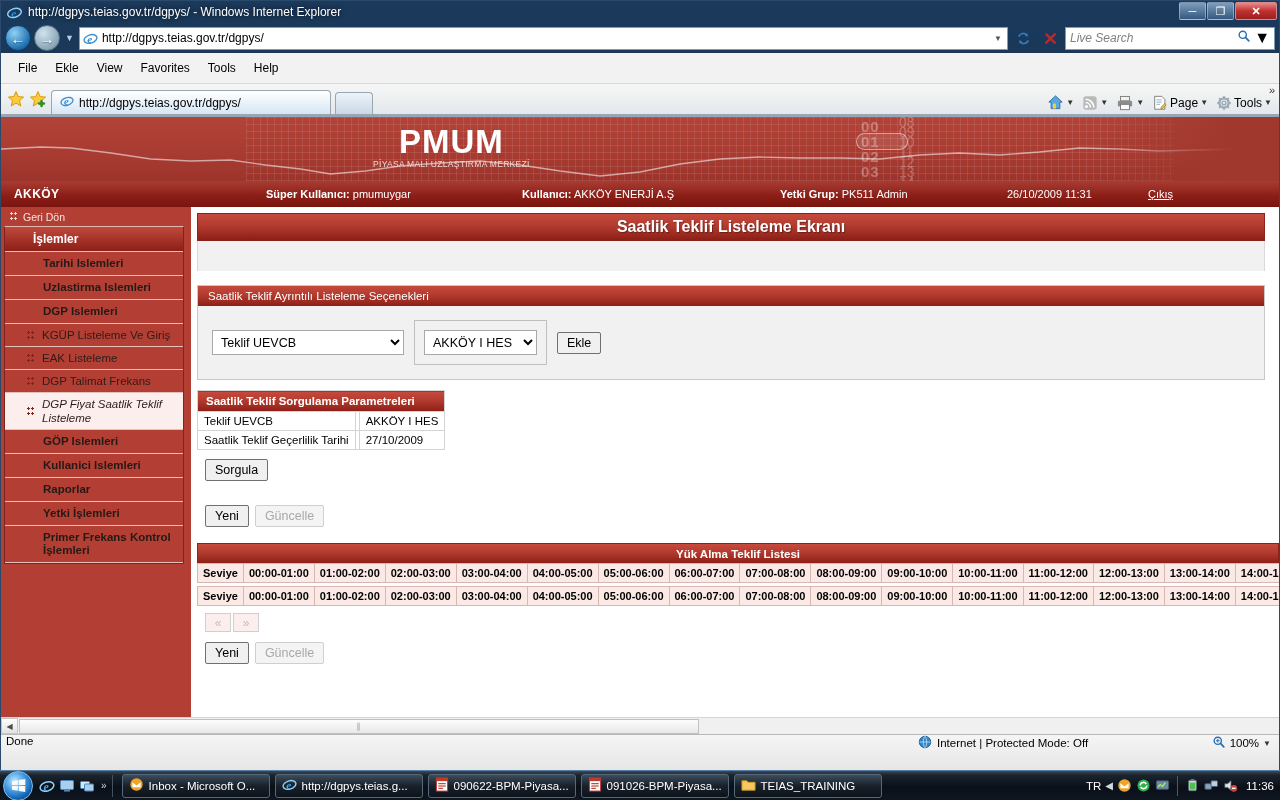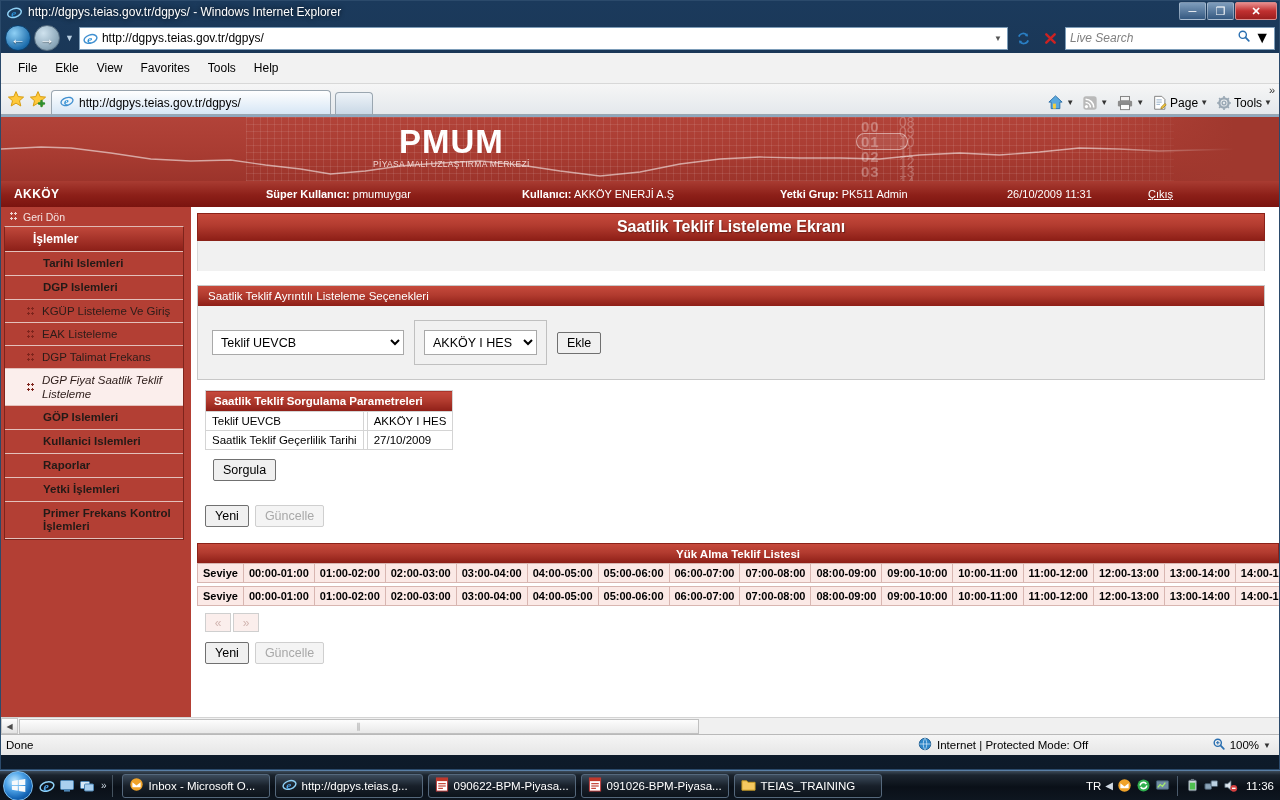--- a/index.html
+++ b/index.html
@@ -280,21 +280,21 @@
   .ddl-narrow { width:113px; }
   button.btn {
     font-family:"Liberation Sans",sans-serif; font-size:12.5px;
     padding:3px 9px; background:#f0f0f0;
     border:1px solid #707070; color:#000;
     border-radius:2px;
   }
   button.btn.disabled { color:#a8a8a8; border-color:#cfcfcf; background:#f4f4f4;}
 
   
-  .param-wrap { margin-top:10px; margin-left:8px; }
+  .param-wrap { margin-top:10px; margin-left:0; }
   table.param { border-collapse:collapse; font-size:11.5px; }
   table.param .ph-row td {
     background: linear-gradient(to bottom,#c64a3c 0%, #b23b2f 45%, #8e1f17 100%);
     color:#fff; font-weight:bold; padding:4px 8px;
   }
   table.param td { border:1px solid #d4d4d4; padding:3px 6px; color:#000; background:#fff;}
   table.param td.k { min-width:138px; }
   table.param td.spacer { border-left:none;border-right:none; width:4px; padding:0;}
   table.param td.v { min-width:70px; }
   .btn-row { margin:9px 0 0 8px; }
@@ -346,23 +346,23 @@
     height:15px; width:680px; margin-left:1px;
     background: linear-gradient(to bottom,#fdfdfd,#e8e8e8);
     border:1px solid #c0c0c0;
     display:flex;align-items:center;justify-content:center;
     color:#9a9a9a; font-size:8px; letter-spacing:1px;
   }
   .hs-track { flex:1 1 auto; height:17px; background:#f0f0f0;}
 
   
   .statusbar {
-    height:21px; background: linear-gradient(to bottom,#f5f5f5,#e6e6e6);
+    height:36px; background: linear-gradient(to bottom,#f5f5f5,#e6e6e6);
     border-top:1px solid #b9b9b9;
-    display:flex; align-items:center; font-size:11.5px; color:#000;
+    display:flex; align-items:flex-start; font-size:11.5px; color:#000;
     position:relative;
   }
   .sb-done { padding-left:5px; }
   .sb-zone {
     position:absolute; left:917px; display:flex; align-items:center; gap:5px;
   }
   .sb-zoom { position:absolute; right:8px; display:flex; align-items:center; gap:4px;}
 
   
   .taskbar {
@@ -601,20 +601,21 @@
 
       <div class="sidebar">
         <div class="sb-back">
           <span class="dots light"></span>
           <span>Geri Dön</span>
         </div>
         <div class="sb-menu">
           <div class="sb-head">İşlemler</div>
 
           <div class="sb-item">Tarihi Islemleri</div>
+          <div class="sb-item">Uzlastirma Islemleri</div>
           <div class="sb-item">DGP Islemleri</div>
 
           <div class="sb-sub">
             <span class="dots"></span>
             <span>KGÜP Listeleme Ve Giriş</span>
           </div>
           <div class="sb-sub">
             <span class="dots"></span>
             <span>EAK Listeleme</span>
           </div>

